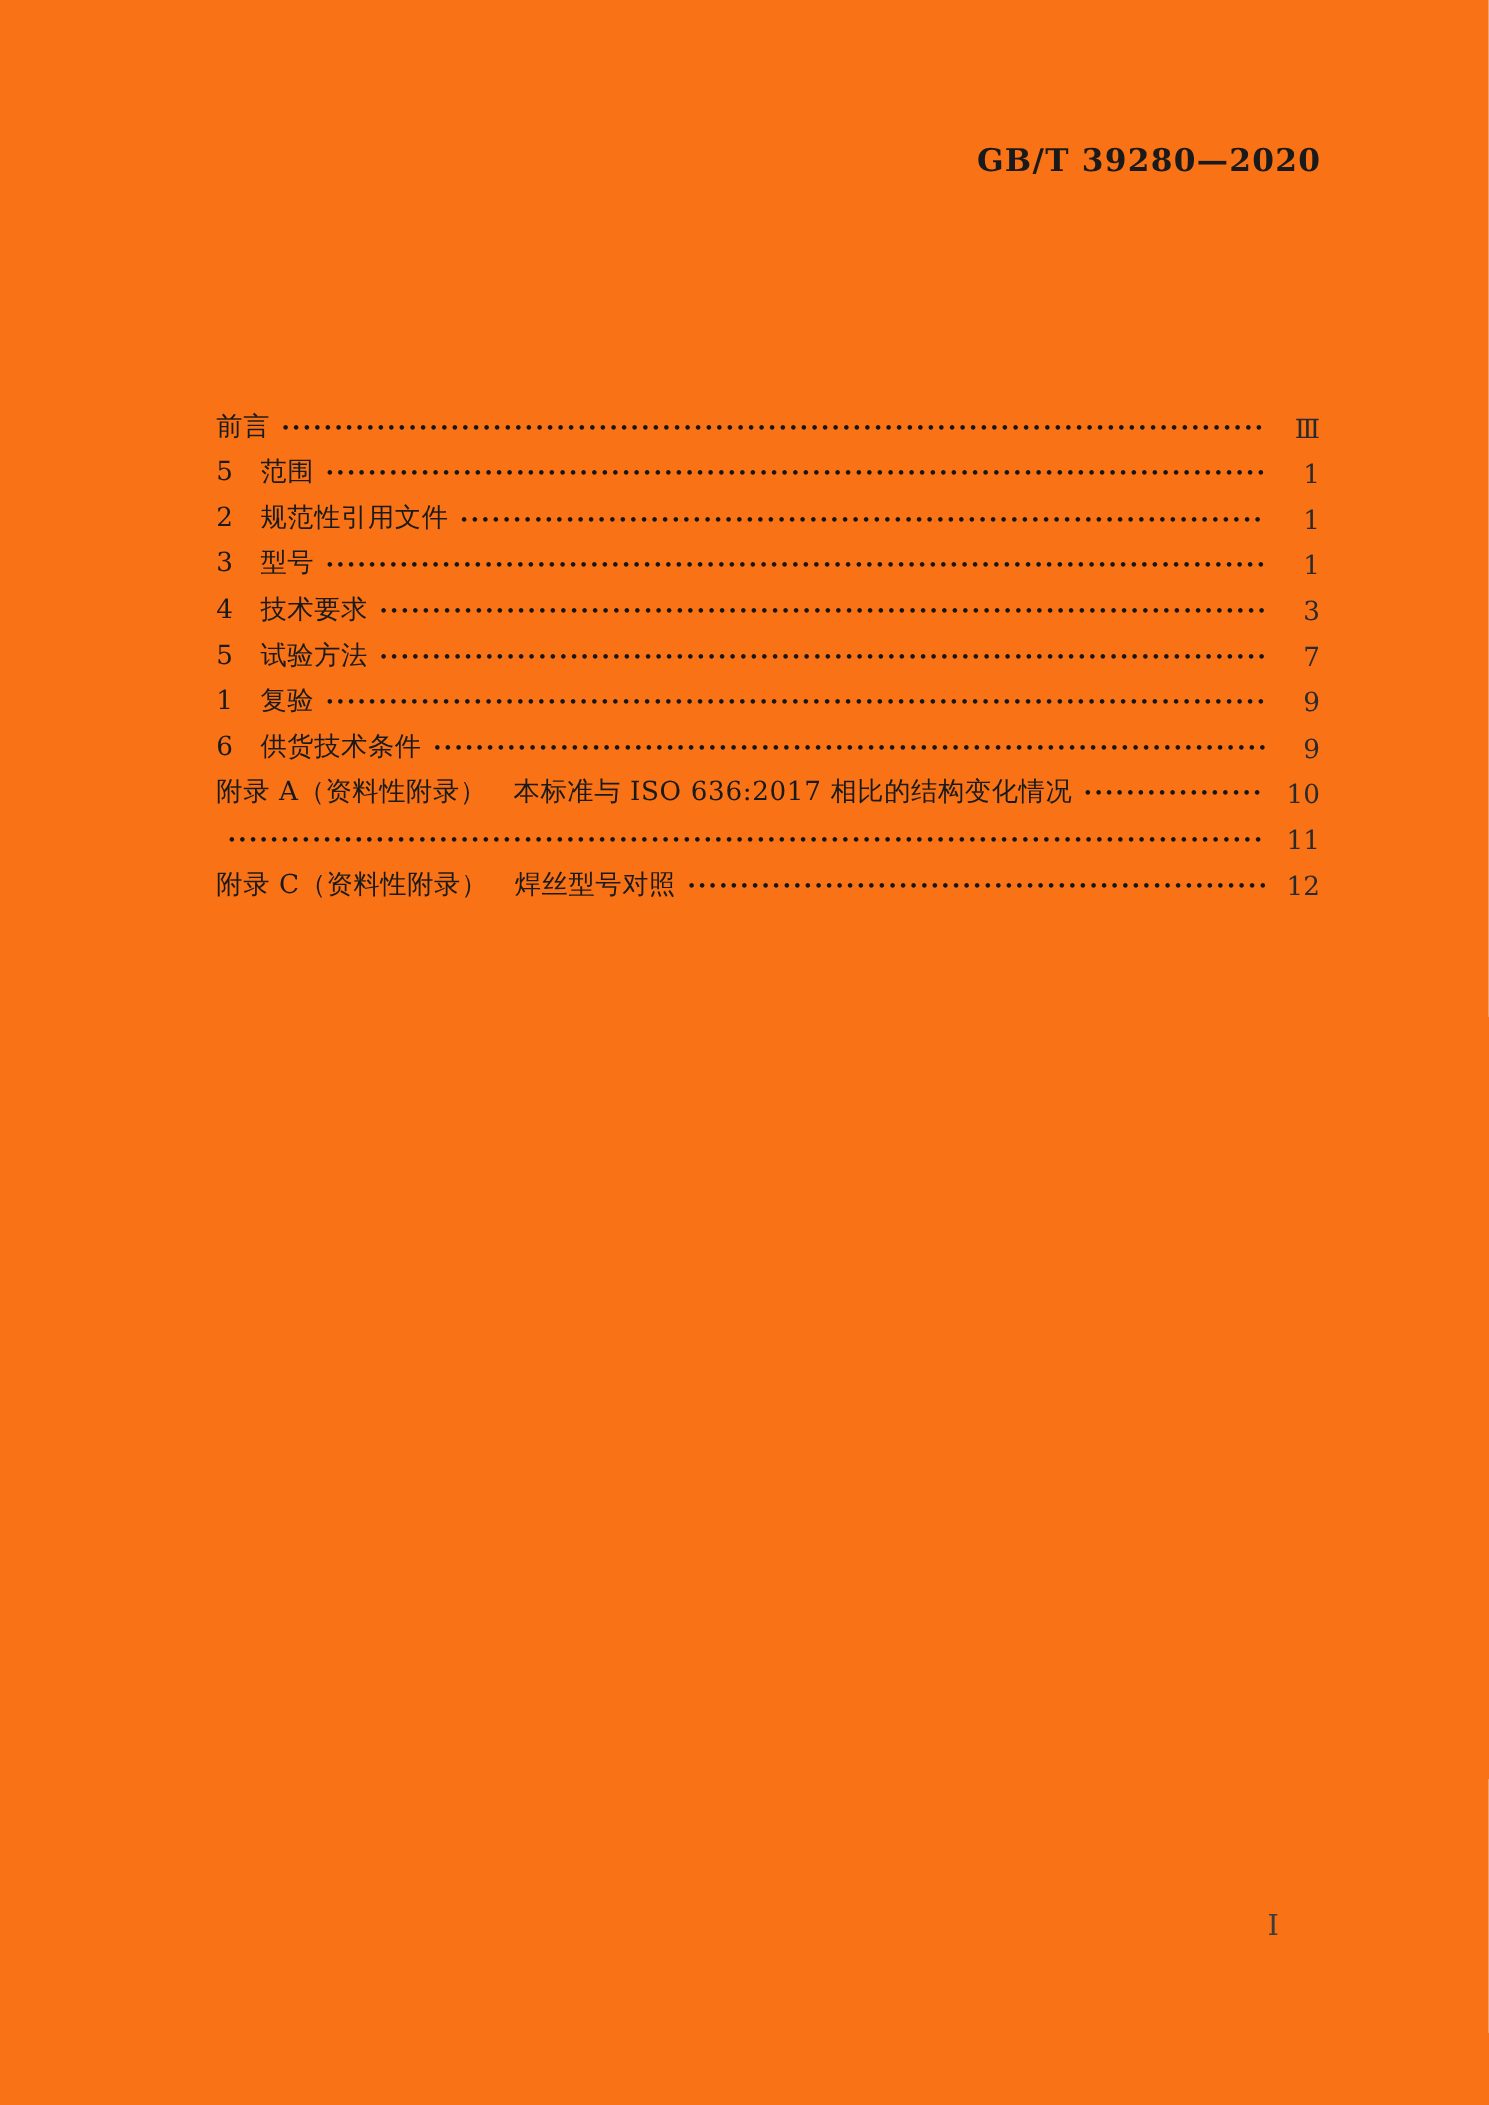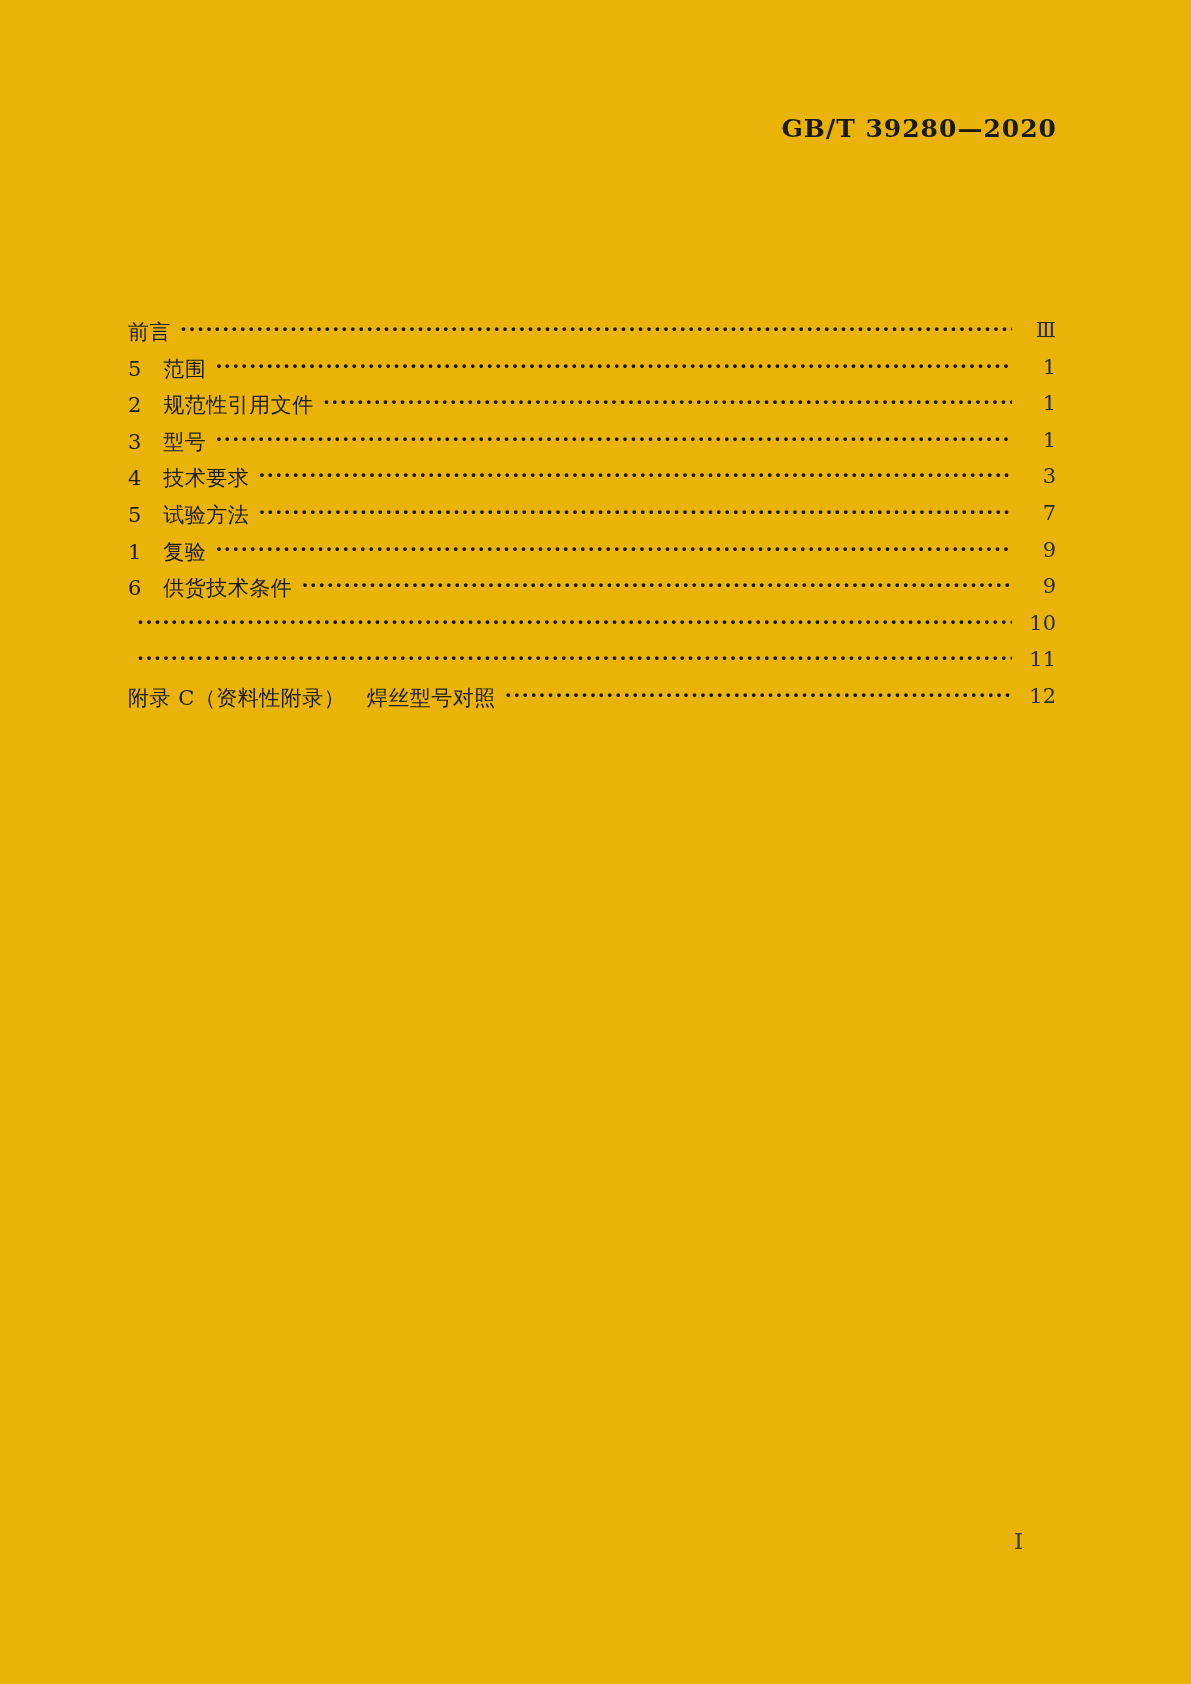--- a/index.html
+++ b/index.html
@@ -2,21 +2,21 @@
 <html><head>
 <meta charset="utf-8">
 <style>
   * { margin: 0; padding: 0; box-sizing: border-box; }
   html, body { background: #e8e8e8; }
   .page {
     position: relative;
     width: 1191px;
     height: 1684px;
     margin: 0 auto;
-    background: #eab308;
+    background: #f97316;
     font-family: "DejaVu Serif", "Liberation Serif", serif;
     color: #1a1a1a;
     overflow: hidden;
   }
   .doc-code {
     position: absolute;
     top: 114px;
     right: 134px;
     font-size: 25px;
     font-weight: bold;
@@ -35,24 +35,25 @@
     white-space: nowrap;
   }
   .toc {
     position: absolute;
     top: 318px;
     left: 128px;
     width: 928px;
   }
   .toc-row {
     display: flex;
-    align-items: flex-start;
+    align-items: flex-end;
     height: 36.6px;
     font-size: 21px;
     white-space: nowrap;
+    margin-left: 45px;
   }
   .toc-label {
     flex: 0 0 auto;
     letter-spacing: 0.5px;
   }
   .toc-leader {
     flex: 1 1 auto;
     overflow: hidden;
     white-space: nowrap;
     margin: 0 10px 0 9px;
@@ -128,20 +129,21 @@
     <span class="toc-page">9</span>
   </div>
 
   <div class="toc-row">
     <span class="toc-label">6　供货技术条件</span>
     <span class="toc-leader">········································································································································································································</span>
     <span class="toc-page">9</span>
   </div>
 
   <div class="toc-row">
+    <span class="toc-label">附录 A（资料性附录）　本标准与 ISO 636:2017 相比的结构变化情况</span>
     <span class="toc-leader">········································································································································································································</span>
     <span class="toc-page">10</span>
   </div>
 
   <div class="toc-row">
     <span class="toc-leader">········································································································································································································</span>
     <span class="toc-page">11</span>
   </div>
 
   <div class="toc-row">

